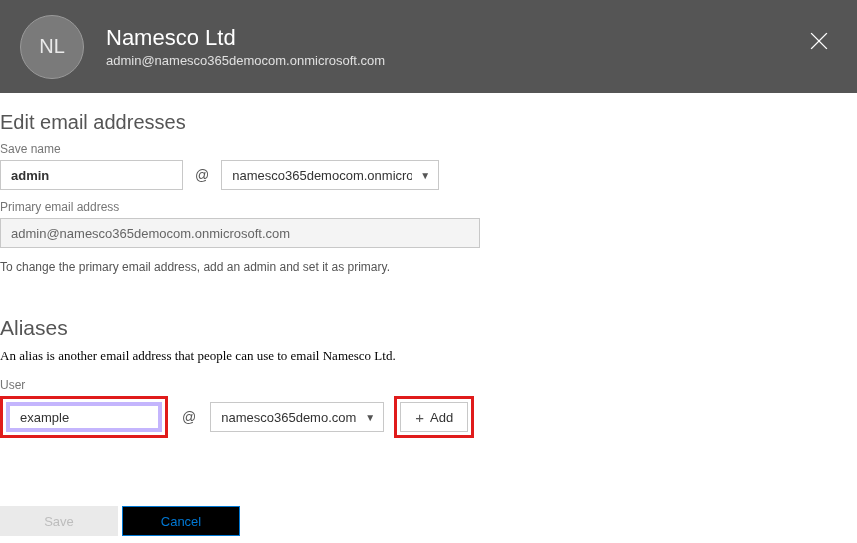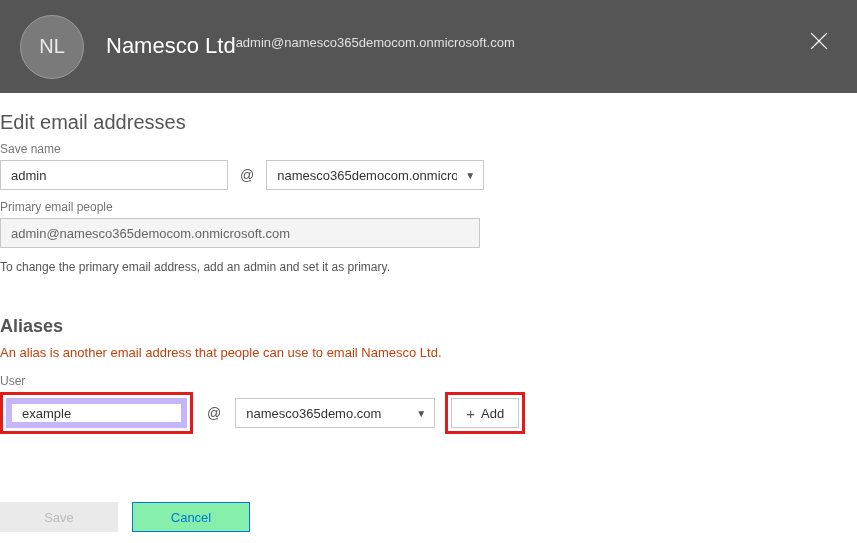--- a/index.html
+++ b/index.html
@@ -28,21 +28,21 @@
       border: 1px solid #9a9a9a;
       display: flex;
       align-items: center;
       justify-content: center;
       color: #eaeaea;
       font-size: 20px;
       font-weight: 300;
       margin-right: 22px;
       flex-shrink: 0;
     }
-    .header-text { display: flex; flex-direction: row; }
+    .header-text { display: flex; flex-direction: column; }
     .header-title {
       color: #fff;
       font-size: 22px;
       font-weight: 300;
       line-height: 1.2;
     }
     .header-subtitle {
       color: #e0e0e0;
       font-size: 13px;
       margin-top: 2px;
@@ -87,37 +87,37 @@
       padding: 0 10px;
       font-size: 13px;
       font-family: inherit;
       background: #fff;
       color: #333;
     }
     .text-input.readonly {
       background: #f4f4f4;
       color: #666;
     }
-    .username-input { width: 228px; }
+    .username-input { width: 183px; font-weight: bold; }
     .at-symbol { color: #555; font-size: 14px; padding: 0 4px; }
     .domain-select {
       position: relative;
       height: 30px;
       border: 1px solid #c8c8c8;
       background: #fff;
       display: flex;
       align-items: center;
       padding: 0 26px 0 10px;
       font-size: 13px;
       color: #333;
       min-width: 0;
       cursor: pointer;
     }
     .domain-select.wider { width: 218px; }
-    .domain-select.narrow { width: 200px; }
+    .domain-select.narrow { width: 174px; }
     .domain-select .caret {
       position: absolute;
       right: 8px;
       top: 50%;
       transform: translateY(-50%);
       font-size: 10px;
       color: #555;
     }
     .select-text {
       overflow: hidden;
@@ -128,41 +128,42 @@
       width: 480px;
       height: 30px;
     }
     .help-text {
       font-size: 12px;
       color: #555;
       margin-top: 12px;
     }
     .aliases-section { margin-top: 42px; }
     .section-title {
-      font-size: 18px;
-      font-weight: 700;
+      font-size: 21px;
+      font-weight: 400;
       color: #555;
       margin-bottom: 8px;
     }
     .section-desc {
       font-size: 13px;
-      color: #c2410c;
+      color: #000000;
       margin-bottom: 14px;
+      font-family: Liberation Serif, serif;
     }
     .alias-row {
       display: flex;
       align-items: center;
       gap: 10px;
     }
     .alias-input-wrap {
       border: 3px solid #e01b1b;
       padding: 3px;
       display: inline-flex;
     }
-    .alias-input-wrap .text-input { width: 181px; border: 6px solid #c4b5fd; }
+    .alias-input-wrap .text-input { width: 156px; border: 4px solid #c4b5fd; }
     .add-btn-wrap {
       border: 3px solid #e01b1b;
       padding: 3px;
       display: inline-flex;
     }
     .add-btn {
       height: 30px;
       border: 1px solid #c8c8c8;
       background: #fff;
       padding: 0 14px;
@@ -170,41 +171,41 @@
       align-items: center;
       gap: 6px;
       font-size: 13px;
       color: #333;
       cursor: pointer;
       font-family: inherit;
     }
     .add-btn .plus { font-size: 15px; color: #555; font-weight: 300; }
     .footer {
       display: flex;
-      gap: 14px;
+      gap: 4px;
       margin-top: 68px;
     }
     .btn {
       width: 118px;
       height: 30px;
       border: 1px solid transparent;
       font-size: 13px;
       font-family: inherit;
       cursor: pointer;
       display: flex;
       align-items: center;
       justify-content: center;
     }
     .btn-save {
       background: #eaeaea;
       color: #bdbdbd;
       cursor: default;
     }
     .btn-cancel {
-      background: #86efac;
+      background: #000000;
       border: 1px solid #0078d4;
       color: #0078d4;
     }
   </style>
 </head>
 <body>
 
 <div class="header">
   <div class="avatar">
     <span>NL</span>
@@ -227,21 +228,21 @@
   <div class="field-label">Save name</div>
   <div class="row">
     <input class="text-input username-input" value="admin" style="">
     <span class="at-symbol">@</span>
     <div class="domain-select wider">
       <span class="select-text">namesco365democom.onmicrosoft.com</span>
       <span class="caret">▼</span>
     </div>
   </div>
 
-  <div class="field-label" style="margin-top:10px;">Primary email people</div>
+  <div class="field-label" style="margin-top:10px;">Primary email address</div>
   <input class="text-input readonly primary-email" readonly="" value="admin@namesco365democom.onmicrosoft.com" style="">
   <div class="help-text">To change the primary email address, add an admin and set it as primary.</div>
 
   <div class="aliases-section">
     <div class="section-title">Aliases</div>
     <div class="section-desc">An alias is another email address that people can use to email Namesco Ltd.</div>
     <div class="field-label">User</div>
     <div class="alias-row">
       <div class="alias-input-wrap">
         <input class="text-input" value="example" style="">

